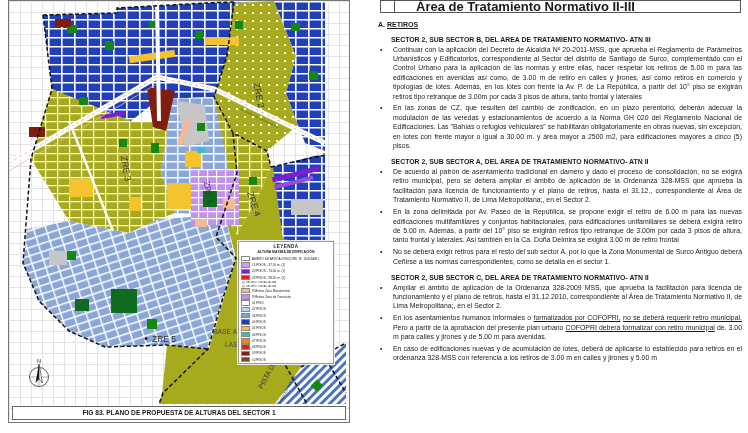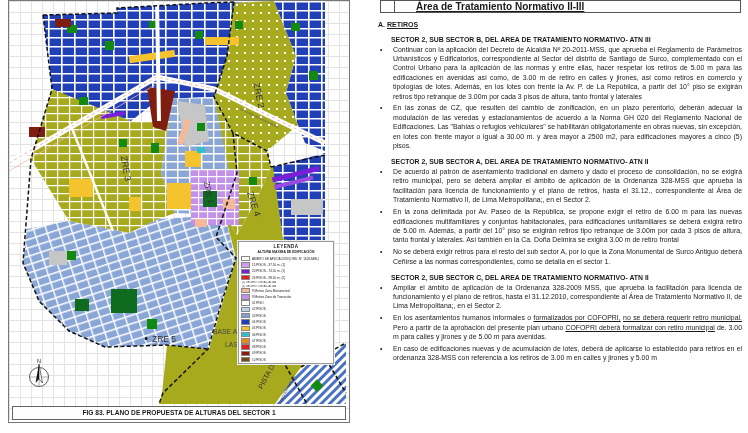--- a/index.html
+++ b/index.html
@@ -14,21 +14,21 @@
   .legend .lg-sub{font-size:3.4px;font-weight:bold;text-align:center;margin:1px 0 2px 0;}
   .lg-row{display:flex;align-items:center;margin-bottom:.9px;}
   .lg-sw{width:7px;height:3.4px;margin-right:2px;border:.4px solid #888;flex:0 0 auto;}
   .lg-lb{font-size:3.1px;white-space:nowrap;overflow:hidden;color:#222;}
   .lg-note{font-size:2.6px;color:#333;margin:.4px 0 .4px 1px;white-space:nowrap;overflow:hidden;}
   .caption{position:absolute;left:3px;right:3px;bottom:2px;height:12px;border:1px solid #666;
            font-size:6.6px;font-weight:bold;text-align:center;line-height:12px;background:#fff;}
   
   .doc-header{position:absolute;left:380px;top:0;width:361px;height:13px;border:1px solid #555;box-sizing:border-box;display:flex;}
   .doc-header .cell-a{width:13px;border-right:1px solid #555;}
-  .doc-header .cell-b{flex:1;font-size:10px;font-weight:bold;line-height:11px;padding-left:21px;text-decoration:underline;}
+  .doc-header .cell-b{flex:1;font-size:13px;font-weight:bold;line-height:11px;padding-left:21px;}
   .doc-body{position:absolute;left:378px;top:19px;width:364px;}
   .sec-letter-line{font-size:7px;font-weight:bold;margin:2px 0 0 0;}
   .sec-letter-line .u{text-decoration:underline;}
   .sec-heading{font-size:6.9px;font-weight:bold;margin:8px 0 1.5px 13px;}
   .bullet{display:flex;margin:0 0 2.5px 0;}
   .bullet .mk{flex:0 0 13px;font-size:6.9px;line-height:9.4px;padding-left:2px;}
   .bullet .tx{flex:1;font-size:6.9px;line-height:9.4px;text-align:justify;}
   .bullet .tx .useg{text-decoration:underline;}
 </style>
 </head>

